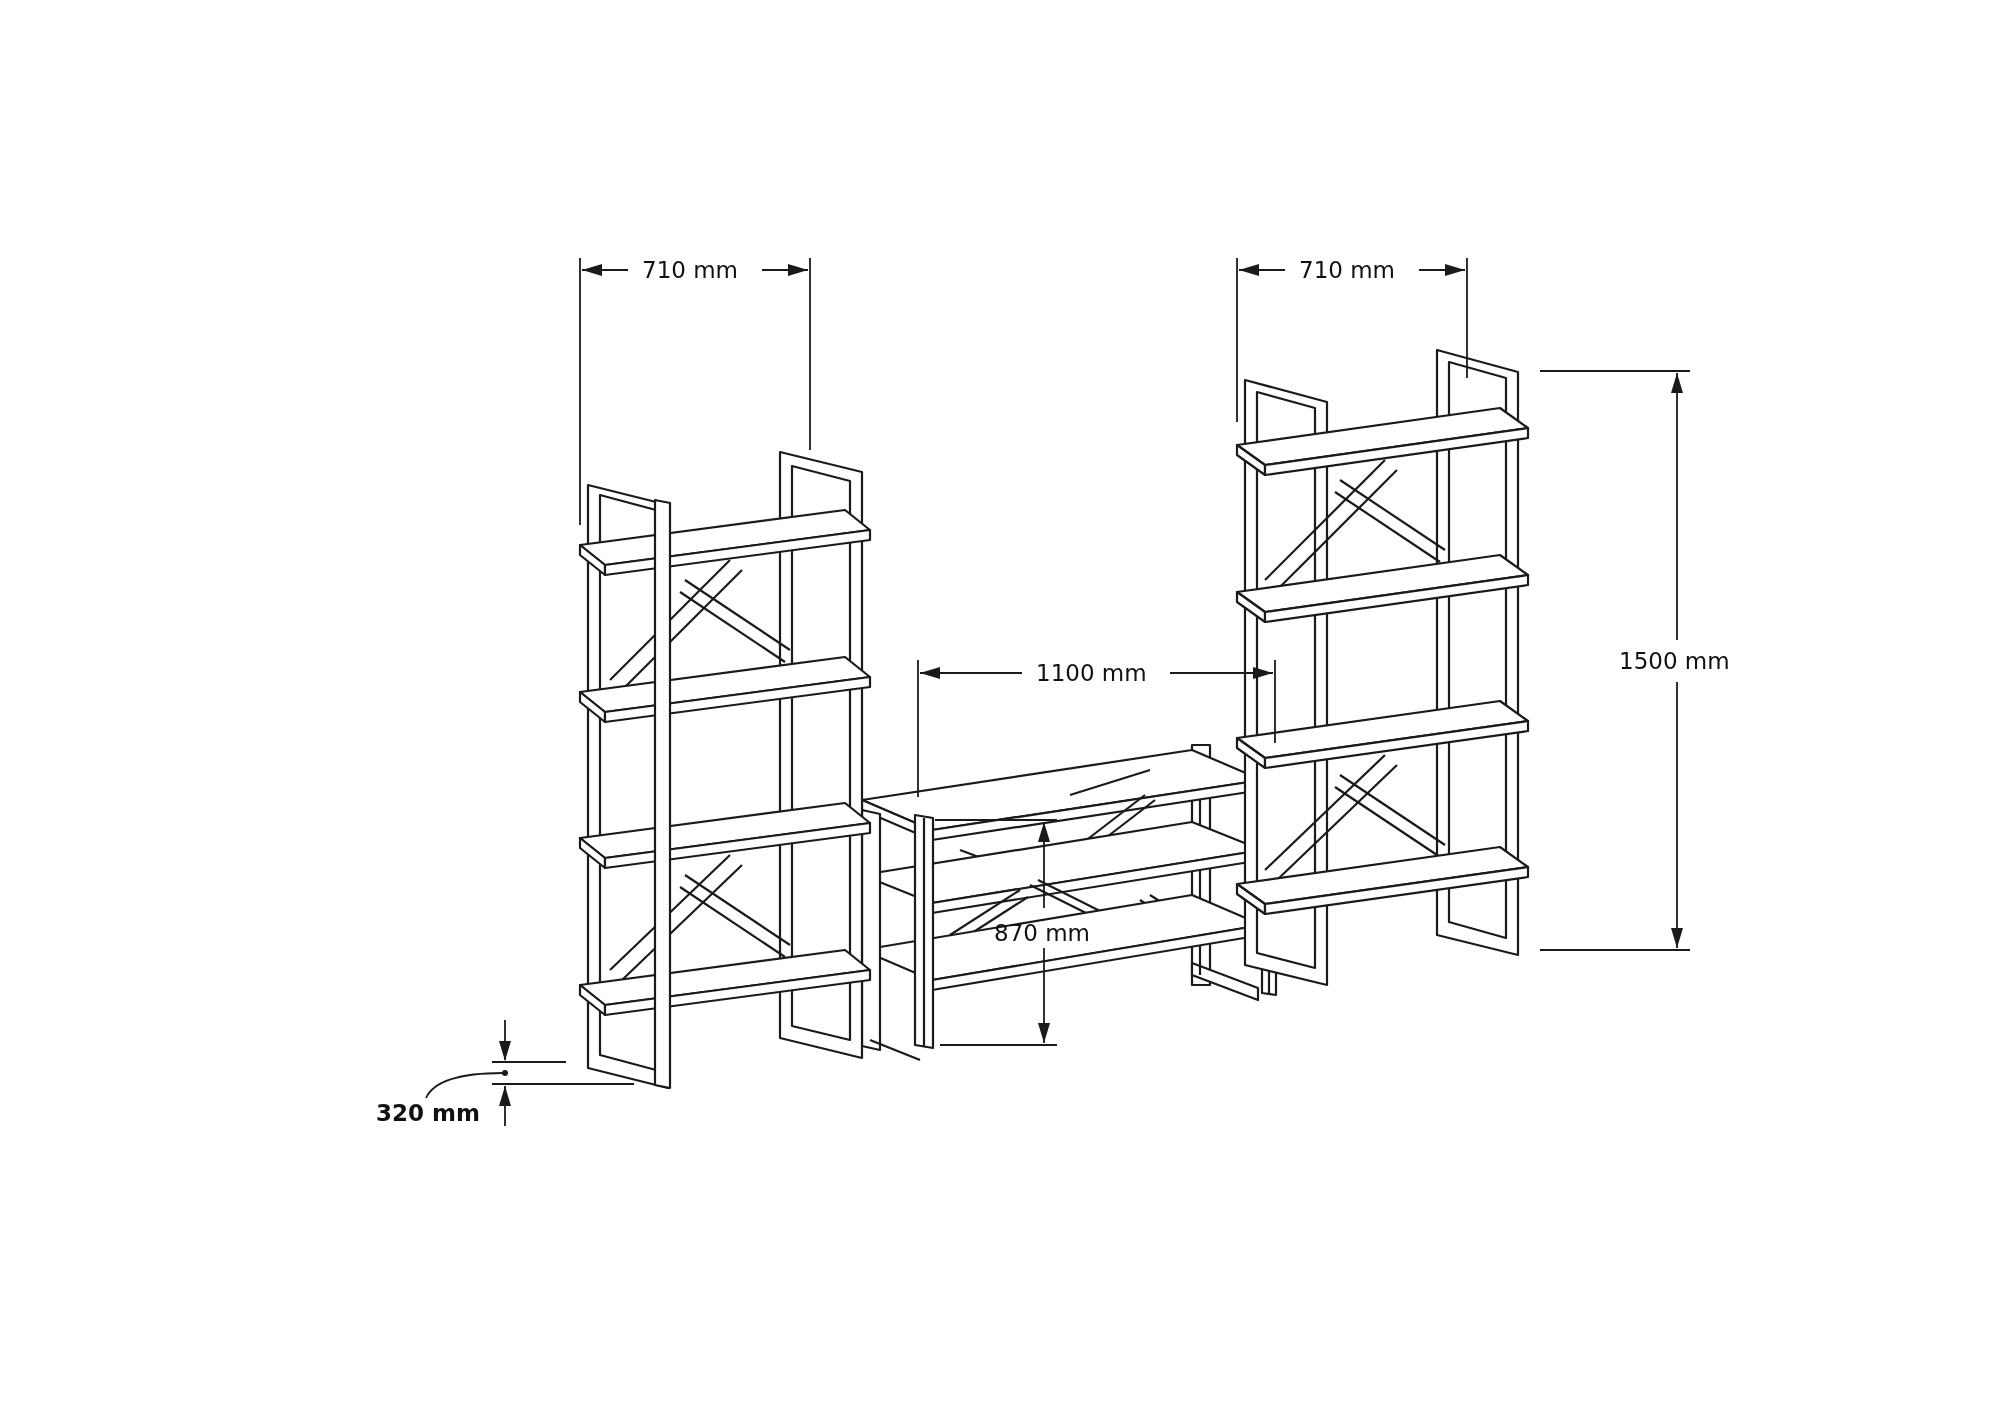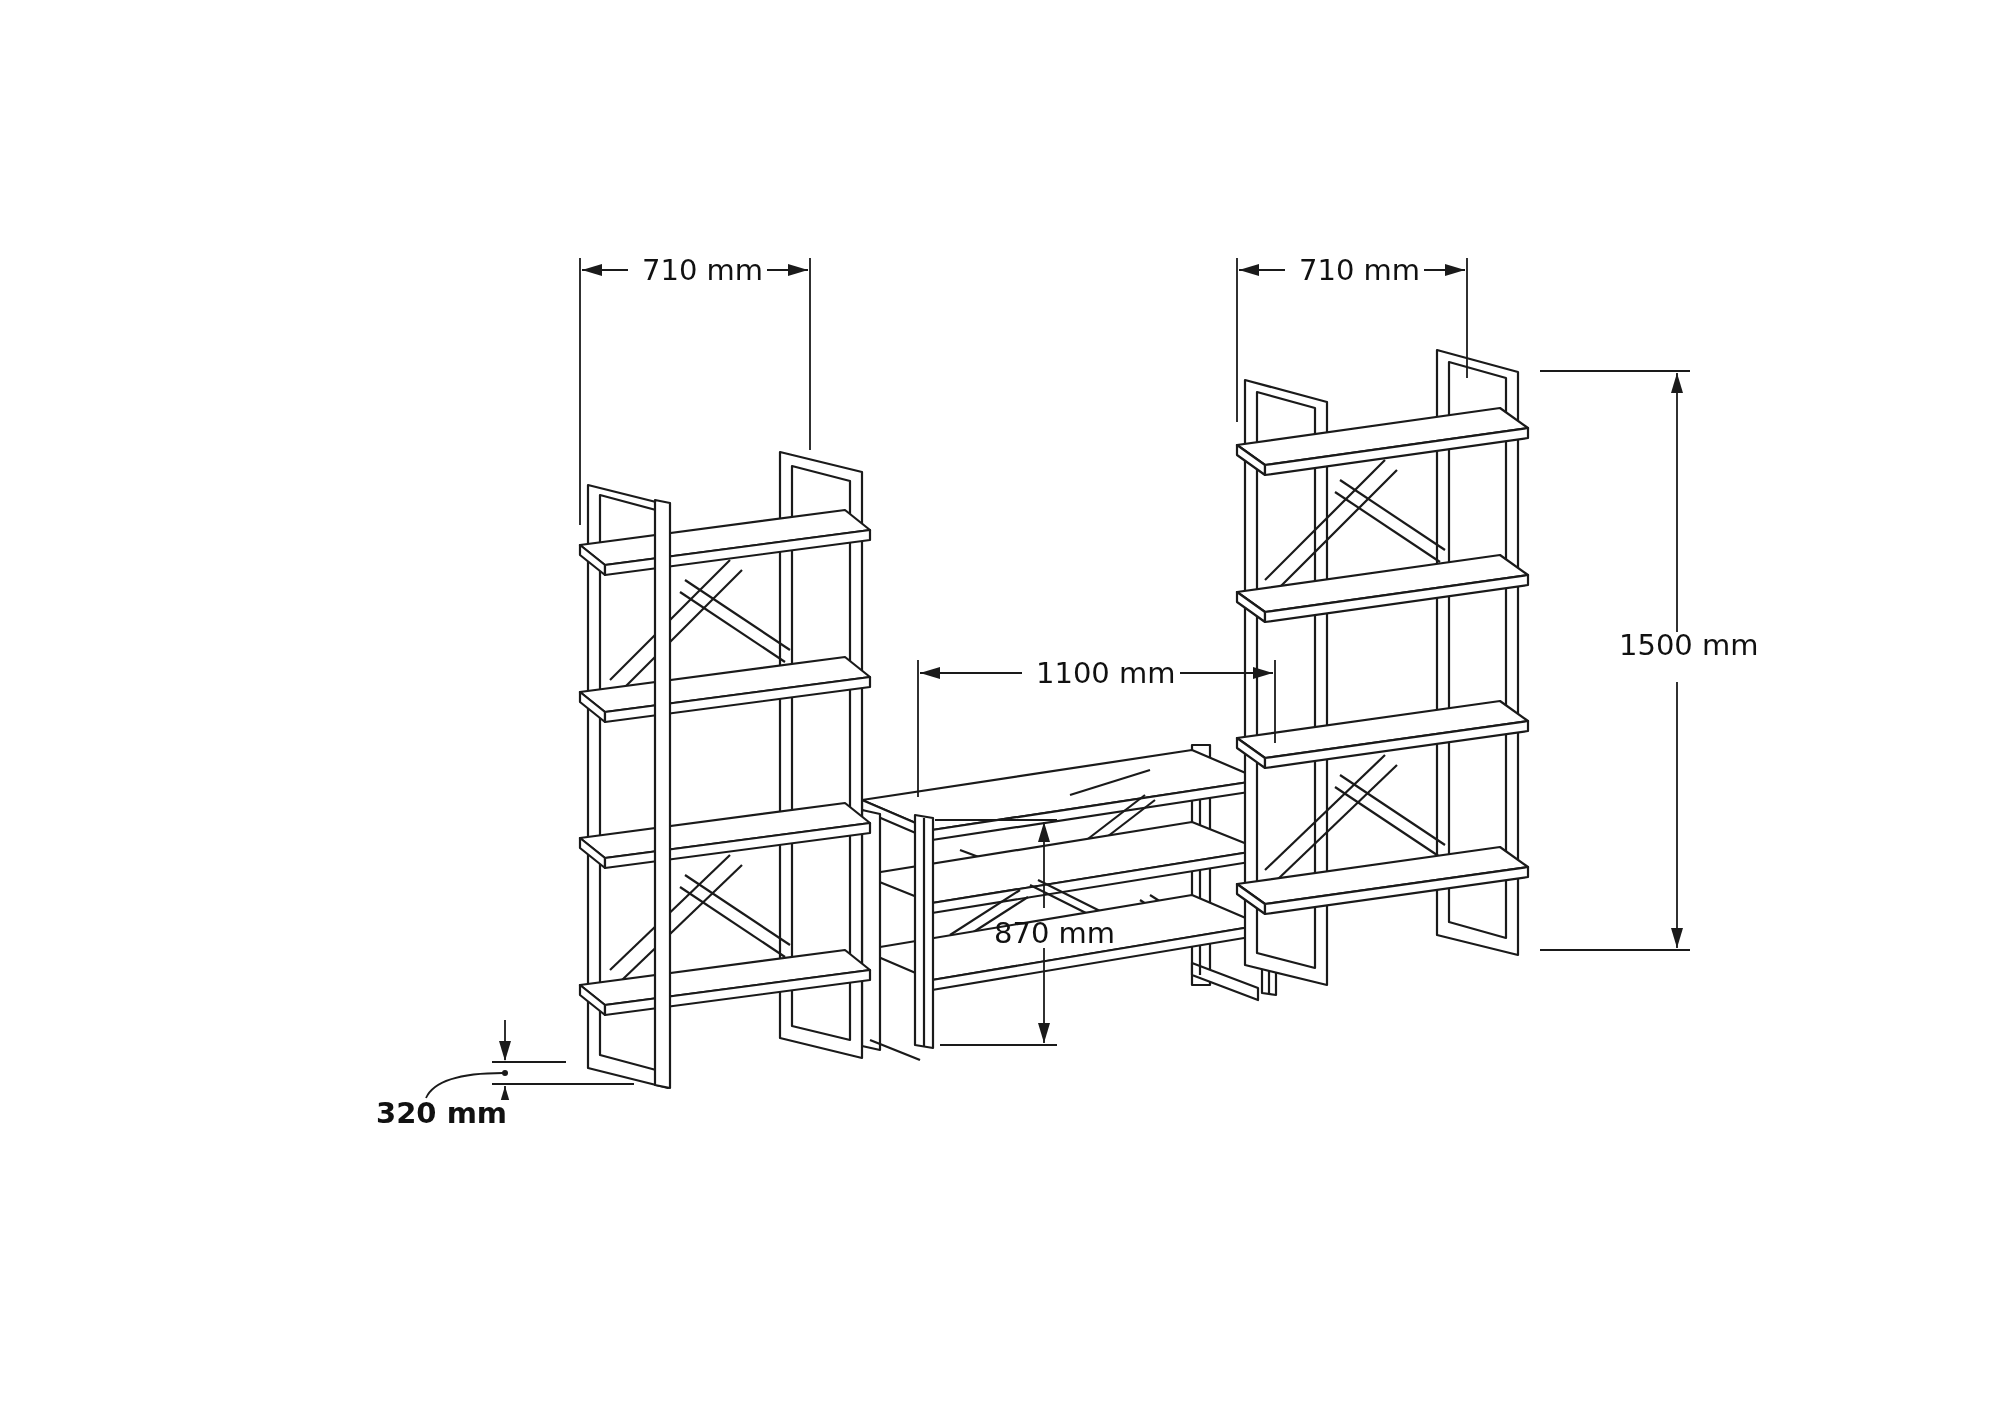--- a/index.html
+++ b/index.html
@@ -2,21 +2,21 @@
 <html><head>
 <meta charset="utf-8">
 <style>
   html, body { margin: 0; padding: 0; background: #ffffff; }
   body { width: 2000px; height: 1414px; overflow: hidden; position: relative; font-family: "DejaVu Sans", sans-serif; }
   svg { position: absolute; left: 0; top: 0; }
   .ln { stroke: #1a1a1a; stroke-width: 2.2; fill: none; stroke-linejoin: round; }
   .fillw { fill: #ffffff; stroke: #1a1a1a; stroke-width: 2.2; stroke-linejoin: round; }
   .dim { stroke: #1a1a1a; stroke-width: 1.8; fill: none; }
   .arrow { fill: #1a1a1a; stroke: none; }
-  .label { position: absolute; font-family: "DejaVu Sans", sans-serif; font-size: 29px; color: #111; background: #fff; padding: 0 4px; white-space: nowrap; line-height: 26px; }
+  .label { position: absolute; font-family: "DejaVu Sans", sans-serif; font-size: 23px; color: #111; background: #fff; padding: 0 4px; white-space: nowrap; line-height: 26px; }
 </style>
 </head>
 <body>
 
 <svg width="2000" height="1414" viewBox="0 0 2000 1414" xmlns="http://www.w3.org/2000/svg">
 
   <g>
 
     <rect class="fillw" x="1192" y="745" width="18" height="12"></rect>
     <polygon class="fillw" points="1192,757 1210,757 1210,985 1192,985"></polygon>
@@ -174,15 +174,15 @@
     <line class="dim" x1="505" y1="1086" x2="505" y2="1126"></line>
     <polygon class="arrow" points="505,1086 499,1106 511,1106"></polygon>
     <circle cx="505" cy="1073" r="3" fill="#1a1a1a"></circle>
     <path class="dim" d="M503,1073 C470,1073 435,1078 426,1098"></path>
   </g>
 </svg>
 
 <div class="label" style="left:638px; top:257px;">710 mm</div>
 <div class="label" style="left:1295px; top:257px;">710 mm</div>
 <div class="label" style="left:1032px; top:660px;">1100 mm</div>
-<div class="label" style="left:1615px; top:632px;">1500 mm</div>
+<div class="label" style="left:1615px; top:648px;">1500 mm</div>
 <div class="label" style="left:990px; top:920px; background:transparent;">870 mm</div>
 <div class="label" style="left:372px; top:1100px;font-weight:bold;">320 mm</div>
 
 </body></html>

